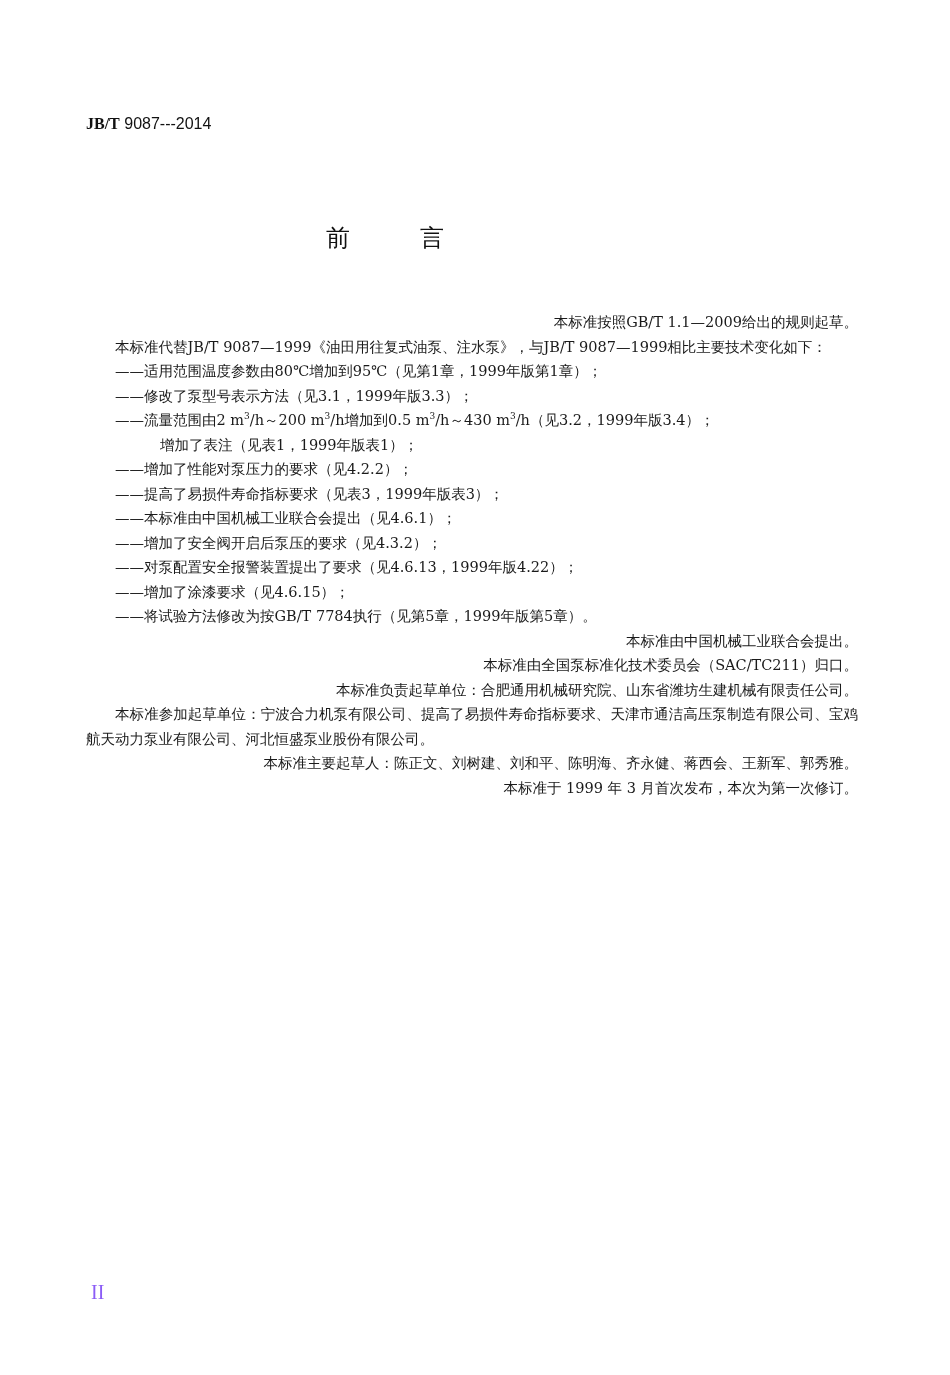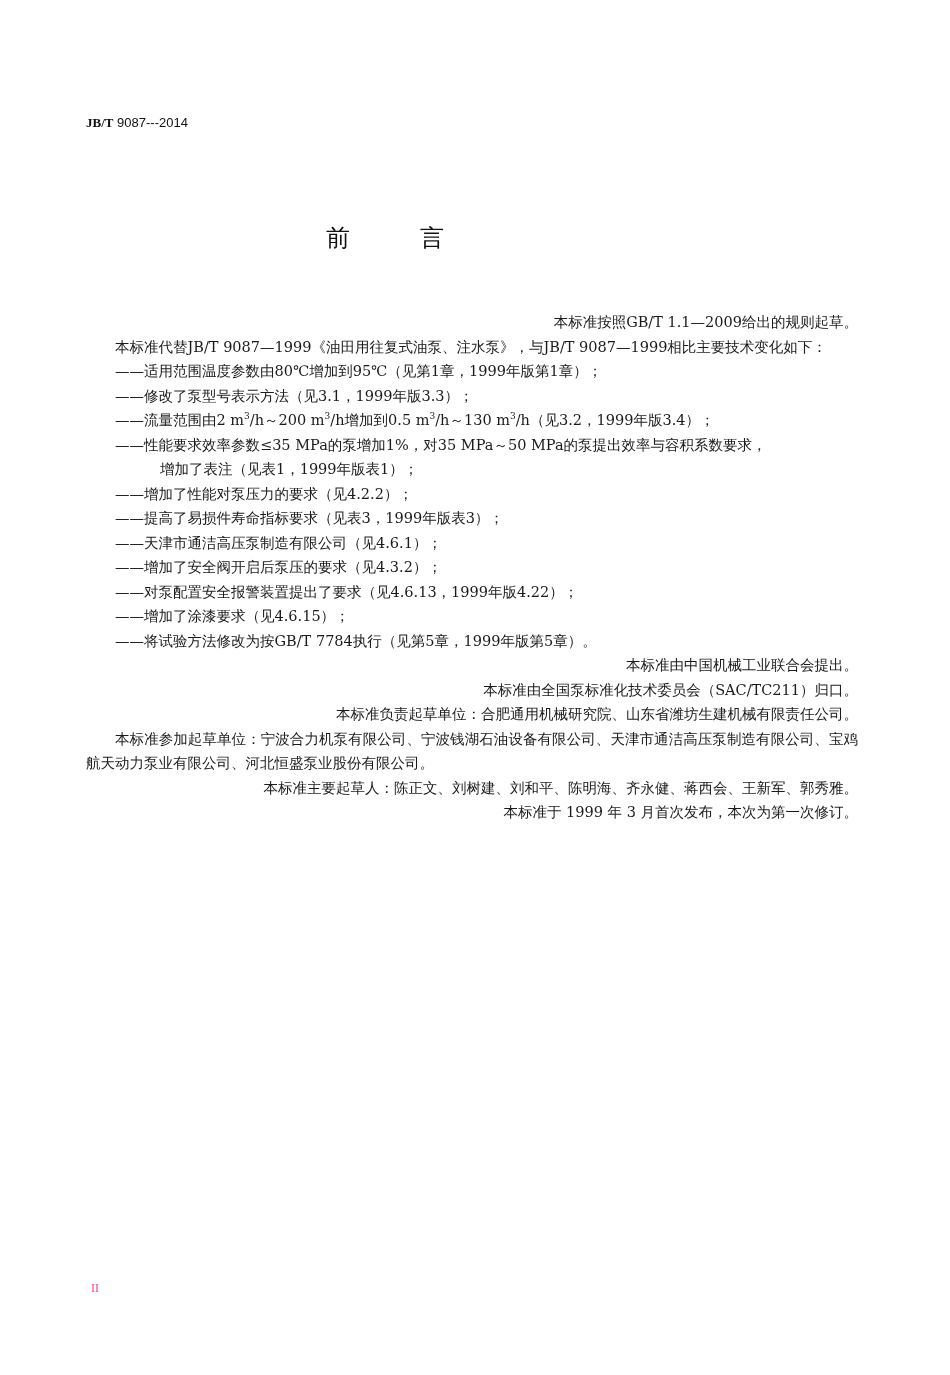--- a/index.html
+++ b/index.html
@@ -4,72 +4,71 @@
   <style>
     html, body { margin: 0; padding: 0; background: #ffffff; }
     body {
       width: 950px; height: 1375px; position: relative; overflow: hidden;
       font-family: "DejaVu Serif", "Liberation Serif", serif;
       color: #1a1a1a;
     }
     .header-code {
       position: absolute; left: 86px; top: 115px;
       font-family: "Liberation Sans", "DejaVu Sans", sans-serif;
-      font-size: 13px; color: #111;
+      font-size: 16px; color: #111;
     }
     .header-code b { font-family: "Liberation Serif", serif; font-weight: bold; }
     .title {
       position: absolute; left: 0; width: 772px; top: 222px;
       text-align: center; font-family: "DejaVu Sans", sans-serif;
       font-size: 24px; letter-spacing: 2px; color: #111;
     }
     .title span { display: inline-block; margin: 0 34px; }
     .body-text {
       position: absolute; left: 86px; top: 310px; width: 772px;
       font-size: 14.5px; line-height: 24.5px;
     }
     .p { text-indent: 2em; margin: 0; white-space: nowrap; text-align: right; }
     .p.wrap { white-space: normal; text-align: justify; }
     .item { margin: 0; padding-left: 2em; white-space: nowrap; }
     .item.cont { padding-left: 5.1em; }
     .page-num {
       position: absolute; left: 91px; top: 1281px;
-      font-family: "Liberation Serif", serif; font-size: 12px; color: #ec4899;
+      font-family: "Liberation Serif", serif; font-size: 20px; color: #8b5cf6;
     }
     sup { font-size: 9px; line-height: 0; }
   </style>
 </head>
 <body>
 
 <div class="header-code">
   <b>JB/T</b><span> 9087---2014</span>
 </div>
 
 <div class="title">
   <span>前</span><span>言</span>
 </div>
 
 <div class="body-text">
   <p class="p">本标准按照GB/T 1.1—2009给出的规则起草。</p>
   <p class="p wrap">本标准代替JB/T 9087—1999《油田用往复式油泵、注水泵》，与JB/T 9087—1999相比主要技术变化如下：</p>
 
   <p class="item">——适用范围温度参数由80℃增加到95℃（见第1章，1999年版第1章）；</p>
   <p class="item">——修改了泵型号表示方法（见3.1，1999年版3.3）；</p>
-  <p class="item"><span>——流量范围由2 m</span><sup>3</sup><span>/h～200 m</span><sup>3</sup><span>/h增加到0.5 m</span><sup>3</sup><span>/h～130 m</span><sup>3</sup><span>/h（见3.2，1999年版3.4）；</span></p>
-  <p class="item">——性能要求效率参数≤35 MPa的泵增加1%，对35 MPa～50 MPa的泵提出效率与容积系数要求，</p>
+  <p class="item"><span>——流量范围由2 m</span><sup>3</sup><span>/h～200 m</span><sup>3</sup><span>/h增加到0.5 m</span><sup>3</sup><span>/h～430 m</span><sup>3</sup><span>/h（见3.2，1999年版3.4）；</span></p>
   <p class="item cont">增加了表注（见表1，1999年版表1）；</p>
   <p class="item">——增加了性能对泵压力的要求（见4.2.2）；</p>
   <p class="item">——提高了易损件寿命指标要求（见表3，1999年版表3）；</p>
-  <p class="item">——天津市通洁高压泵制造有限公司（见4.6.1）；</p>
+  <p class="item">——本标准由中国机械工业联合会提出（见4.6.1）；</p>
   <p class="item">——增加了安全阀开启后泵压的要求（见4.3.2）；</p>
   <p class="item">——对泵配置安全报警装置提出了要求（见4.6.13，1999年版4.22）；</p>
   <p class="item">——增加了涂漆要求（见4.6.15）；</p>
   <p class="item">——将试验方法修改为按GB/T 7784执行（见第5章，1999年版第5章）。</p>
 
   <p class="p">本标准由中国机械工业联合会提出。</p>
   <p class="p">本标准由全国泵标准化技术委员会（SAC/TC211）归口。</p>
   <p class="p">本标准负责起草单位：合肥通用机械研究院、山东省潍坊生建机械有限责任公司。</p>
-  <p class="p wrap">本标准参加起草单位：宁波合力机泵有限公司、宁波钱湖石油设备有限公司、天津市通洁高压泵制造有限公司、宝鸡航天动力泵业有限公司、河北恒盛泵业股份有限公司。</p>
+  <p class="p wrap">本标准参加起草单位：宁波合力机泵有限公司、提高了易损件寿命指标要求、天津市通洁高压泵制造有限公司、宝鸡航天动力泵业有限公司、河北恒盛泵业股份有限公司。</p>
   <p class="p">本标准主要起草人：陈正文、刘树建、刘和平、陈明海、齐永健、蒋西会、王新军、郭秀雅。</p>
   <p class="p">本标准于 1999 年 3 月首次发布，本次为第一次修订。</p>
 </div>
 
 <div class="page-num">II</div>
 
 </body></html>

